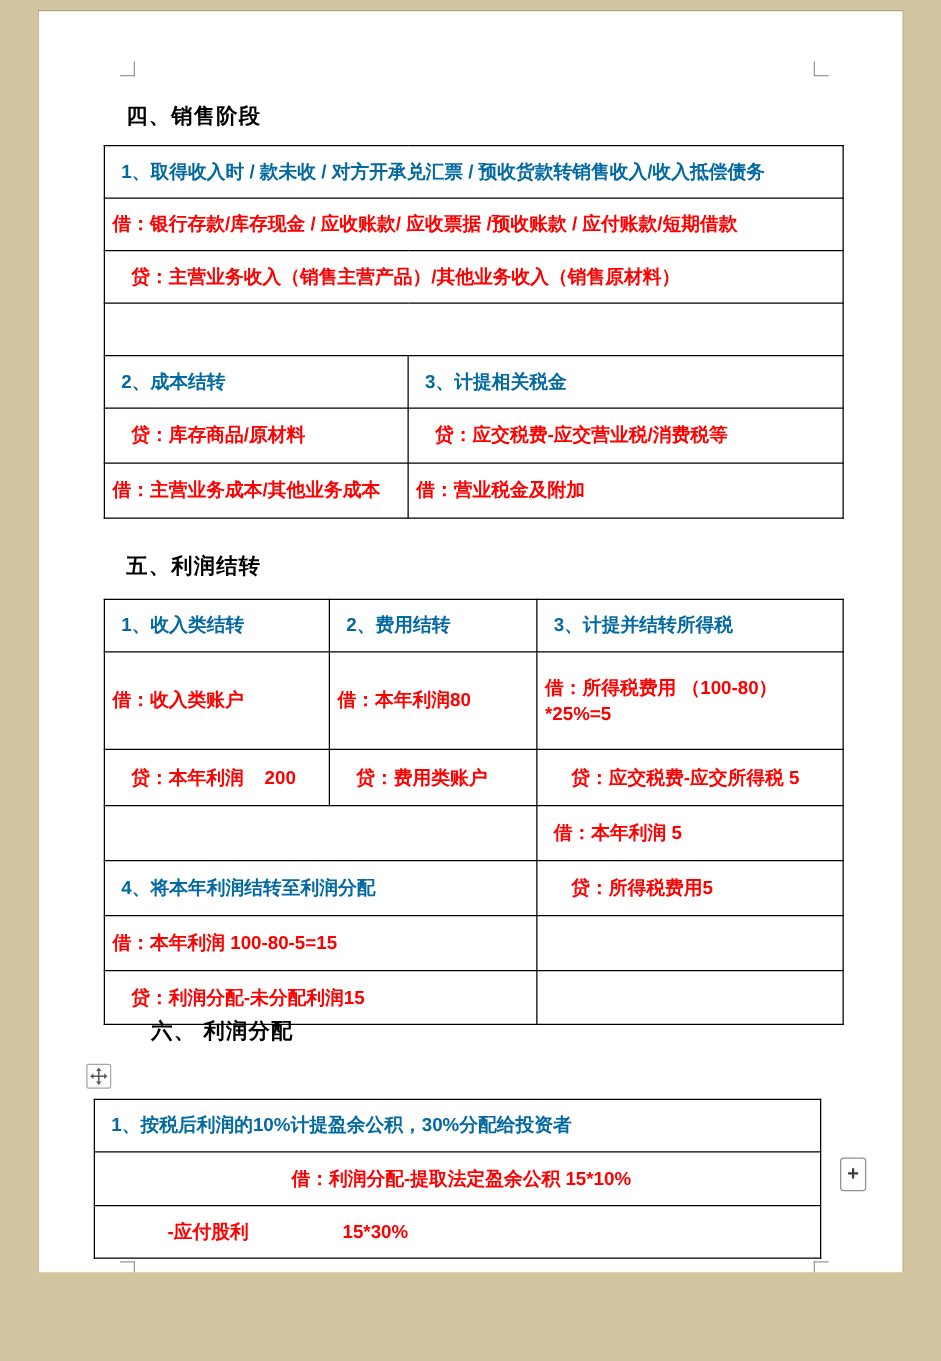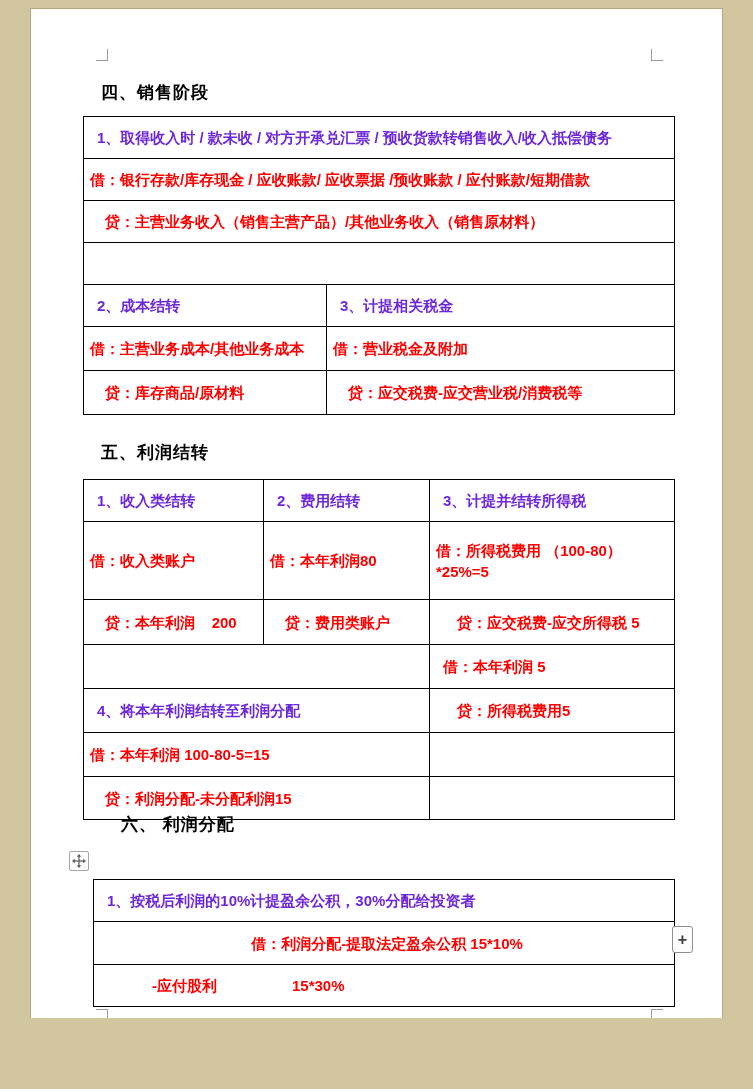--- a/index.html
+++ b/index.html
@@ -5,21 +5,21 @@
   * { margin:0; padding:0; box-sizing:border-box; }
   html,body { background:#d2c6a0; }
   body { font-family:"Liberation Sans","DejaVu Sans",sans-serif; }
   .app { position:relative; width:753px; height:1018px; background:#d2c6a0; overflow:hidden; }
   .paper { position:absolute; left:30px; top:8px; width:693px; height:1073px; background:#ffffff; border:1px solid #b3a77f; }
 
   .heading { position:absolute; font-size:17px; font-weight:bold; color:#000; letter-spacing:1px; white-space:pre; }
 
   table.doc { position:absolute; border-collapse:collapse; table-layout:fixed; }
   table.doc td { border:1px solid #000; font-size:15px; font-weight:bold; vertical-align:middle; white-space:pre-wrap; line-height:1.4; overflow:hidden; }
-  .black { color:#6d28d9; }
+  .black { color:#0369a1; }
   .red { color:#fe0000; }
   .p6  { padding-left:6px; }
   .p13 { padding-left:13px; }
   .p21 { padding-left:21px; }
   .p27 { padding-left:27px; }
   .p58 { padding-left:58px; }
   .lh38 { line-height:38px; }
 
   
   .crop { position:absolute; width:12px; height:12px; border:0 solid #9a9a9a; }
@@ -60,26 +60,26 @@
         <td colspan="2" class="red p21">贷：主营业务收入（销售主营产品）/其他业务收入（销售原材料）</td>
       </tr>
       <tr style="height:42px;">
         <td colspan="2"></td>
       </tr>
       <tr style="height:42px;">
         <td class="black p13">2、成本结转</td>
         <td class="black p13">3、计提相关税金</td>
       </tr>
       <tr style="height:44px;">
+        <td class="red p21">贷：库存商品/原材料</td>
+        <td class="red p21">贷：应交税费-应交营业税/消费税等</td>
+      </tr>
+      <tr style="height:44px;">
         <td class="red p6">借：主营业务成本/其他业务成本</td>
         <td class="red p6">借：营业税金及附加</td>
-      </tr>
-      <tr style="height:44px;">
-        <td class="red p21">贷：库存商品/原材料</td>
-        <td class="red p21">贷：应交税费-应交营业税/消费税等</td>
       </tr>
     </tbody>
       </table>
 
     <div class="heading" style="left:70px; top:432px;">五、利润结转</div>
 
     <table class="doc" style="left:52px; top:470px; width:591px;">
       <colgroup>
           <col style="width:180px">
           <col style="width:166px">
@@ -128,21 +128,21 @@
           <line x1="2" y1="7" x2="12" y2="7"></line>
           <path d="M7 0 L9.2 2.8 L4.8 2.8 Z" stroke="none"></path>
           <path d="M7 14 L9.2 11.2 L4.8 11.2 Z" stroke="none"></path>
           <path d="M0 7 L2.8 4.8 L2.8 9.2 Z" stroke="none"></path>
           <path d="M14 7 L11.2 4.8 L11.2 9.2 Z" stroke="none"></path>
         </g>
       </svg>
     </span>
     <div class="heading" style="left:90px; top:804px;">六、 利润分配</div>
 
-    <table class="doc" style="left:62px; top:870px; width:581px;">
+    <table class="doc" style="left:44px; top:870px; width:581px;">
       <colgroup>
           <col style="width:581px">
         </colgroup>
       <tbody>
           <tr style="height:42px;">
         <td class="black p13">1、按税后利润的10%计提盈余公积，30%分配给投资者</td>
       </tr>
       <tr style="height:43px;text-align:center;">
         <td class="red p6">借：利润分配-提取法定盈余公积 15*10%</td>
       </tr>

